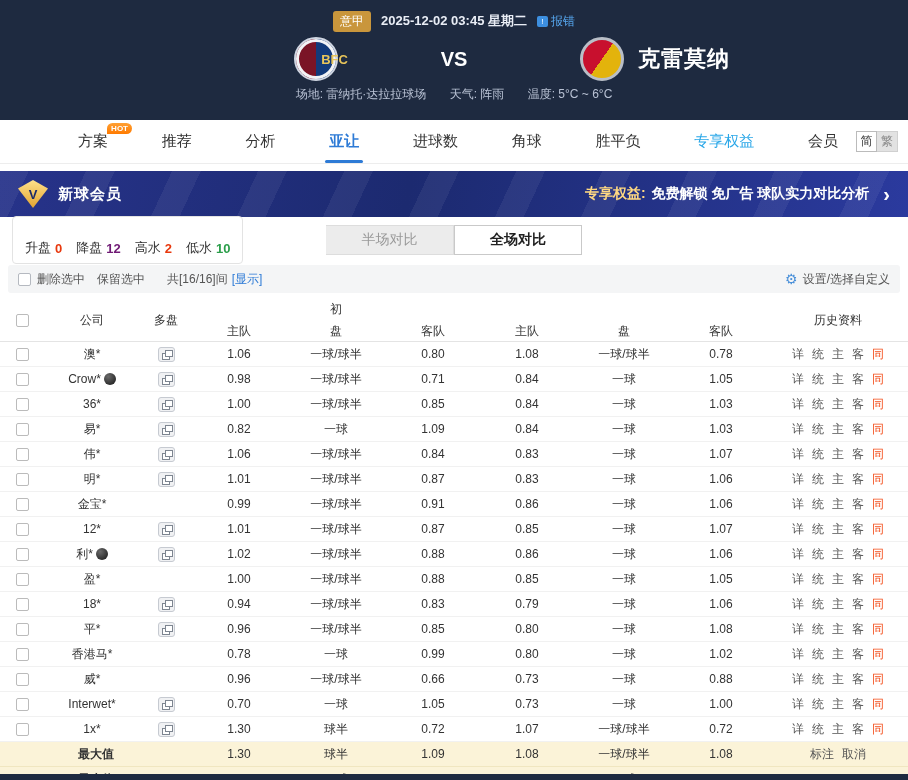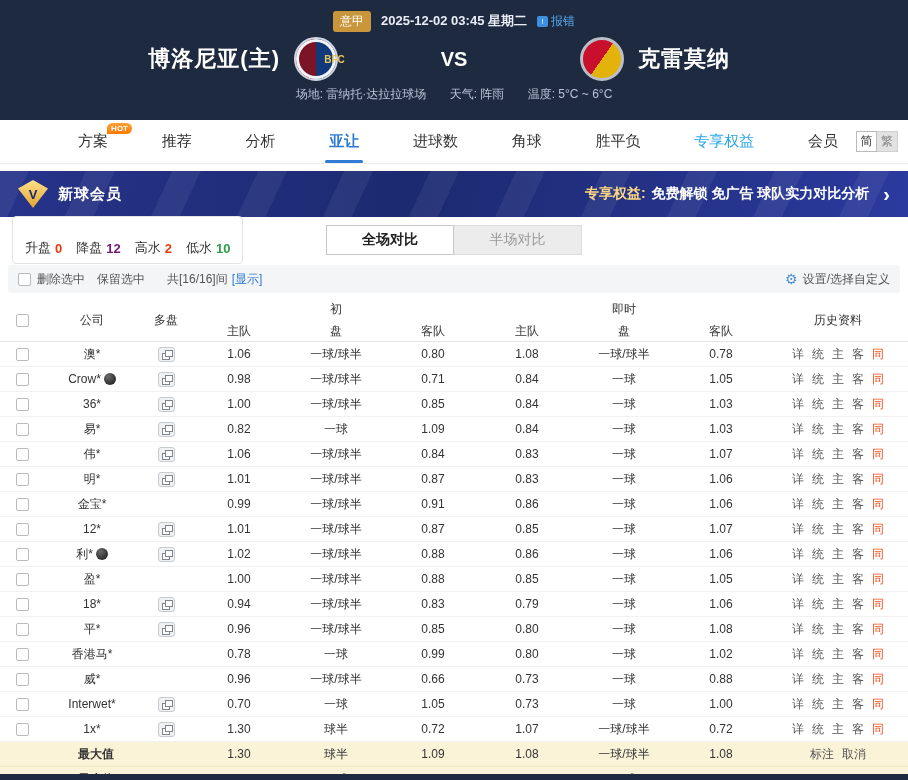--- a/index.html
+++ b/index.html
@@ -14,21 +14,21 @@
   .report-error { display:inline-flex; align-items:center; gap:3px; color:#57a8f0; font-size:12px; cursor:pointer; text-decoration:none; }
   .err-icon { width:11px; height:11px; border-radius:2px; background:#3d8fe0; color:#fff; font-size:8px; line-height:11px; text-align:center; display:inline-block; }
   .teams-row { display:grid; grid-template-columns:1fr 120px 1fr; align-items:center; height:50px; margin-top:2px; }
   .team { display:flex; align-items:center; gap:14px; }
   .team.home { justify-self:end; margin-right:56px; }
   .team.away { justify-self:start; margin-left:66px; }
   .team-name { font-size:22px; font-weight:bold; letter-spacing:1px; }
   .vs { text-align:center; font-size:20px; font-weight:bold; }
   .logo { width:44px; height:44px; border-radius:50%; flex:0 0 auto; display:flex; align-items:center; justify-content:center; }
   .logo-bologna { background:linear-gradient(90deg,#7a1426 0 50%,#123a7a 50% 100%); border:2px solid #cfd5e1; box-shadow:inset 0 0 0 3px #f2f3f6; }
-  .logo-bologna i { font-style:normal; font-size:10px; font-weight:bold; color:#e8c55a;margin-left:37px; }
+  .logo-bologna i { font-style:normal; font-size:13px; font-weight:bold; color:#e8c55a;margin-left:37px; }
   .logo-cremona { background:linear-gradient(125deg,#c8102e 0 50%,#e3b30c 50% 100%); border:3px solid #b9bec7; }
   .meta-row { text-align:center; font-size:12px; color:#b9c2d4; margin-top:2px; }
   .meta-row span { margin:0 10px; }
 
   
   .nav { height:44px; background:#fff; border-bottom:1px solid #ededed; display:flex; align-items:stretch; position:relative; padding:0 70px 0 78px; }
   .nav-tabs { display:flex; flex:1; justify-content:space-between; align-items:stretch; }
   .nav-item { position:relative; display:flex; align-items:center; font-size:15px; color:#333; cursor:pointer; }
   .nav-item.active { color:#2e7bd6; font-weight:bold; }
   .nav-item.active::after { content:""; position:absolute; left:-4px; right:-4px; bottom:0; height:3px; background:#2e7bd6; border-radius:2px; }
@@ -106,21 +106,20 @@
     <div class="top-center">
       <span class="league-badge">意甲</span>
       <span class="match-datetime">2025-12-02 03:45 星期二</span>
       <a class="report-error">
         <span class="err-icon">!</span>
         <span>报错</span>
       </a>
     </div>
     <div class="teams-row">
       <div class="team home">
-        <span class="team-name">博洛尼亚(主)</span>
         <span class="logo logo-bologna">
             <i>BFC</i>
           </span>
       </div>
       <div class="vs">VS</div>
       <div class="team away">
         <span class="logo logo-cremona"></span>
         <span class="team-name">克雷莫纳</span>
       </div>
     </div>
@@ -191,22 +190,22 @@
         <span class="fstat">
           <span class="fstat-label">高水</span>
           <span class="fstat-value" style="color: rgb(232, 56, 13);">2</span>
         </span>
         <span class="fstat">
           <span class="fstat-label">低水</span>
           <span class="fstat-value" style="color: rgb(43, 158, 74);">10</span>
         </span>
       </div>
     <div class="compare-tabs">
+      <div class="ctab off">半场对比</div>
       <div class="ctab on">全场对比</div>
-      <div class="ctab off">半场对比</div>
     </div>
   </div>
 
   <div class="toolbar">
     <span class="tb-check"></span>
     <span class="tb-item">删除选中</span>
     <span class="tb-item">保留选中</span>
     <span class="tb-count">共[16/16]间</span>
     <span class="tb-show">[显示]</span>
     <div class="tb-right">
@@ -215,21 +214,20 @@
     </div>
   </div>
 
   <div class="grid-cols thead">
     <div class="th th-span2 th-check" style="grid-column:1">
       <input type="checkbox" style="">
     </div>
     <div class="th th-span2" style="grid-column:2">公司</div>
     <div class="th th-span2" style="grid-column:3">多盘</div>
     <div class="th th-group-init">初</div>
-    <div class="th th-group-live">即时</div>
     <div class="th th-history">历史资料</div>
     <div class="th r2 gc4">主队</div>
     <div class="th r2 gc5">盘</div>
     <div class="th r2 gc6">客队</div>
     <div class="th r2 gc7">主队</div>
     <div class="th r2 gc8">盘</div>
     <div class="th r2 gc9">客队</div>
   </div>
 
   <div>

